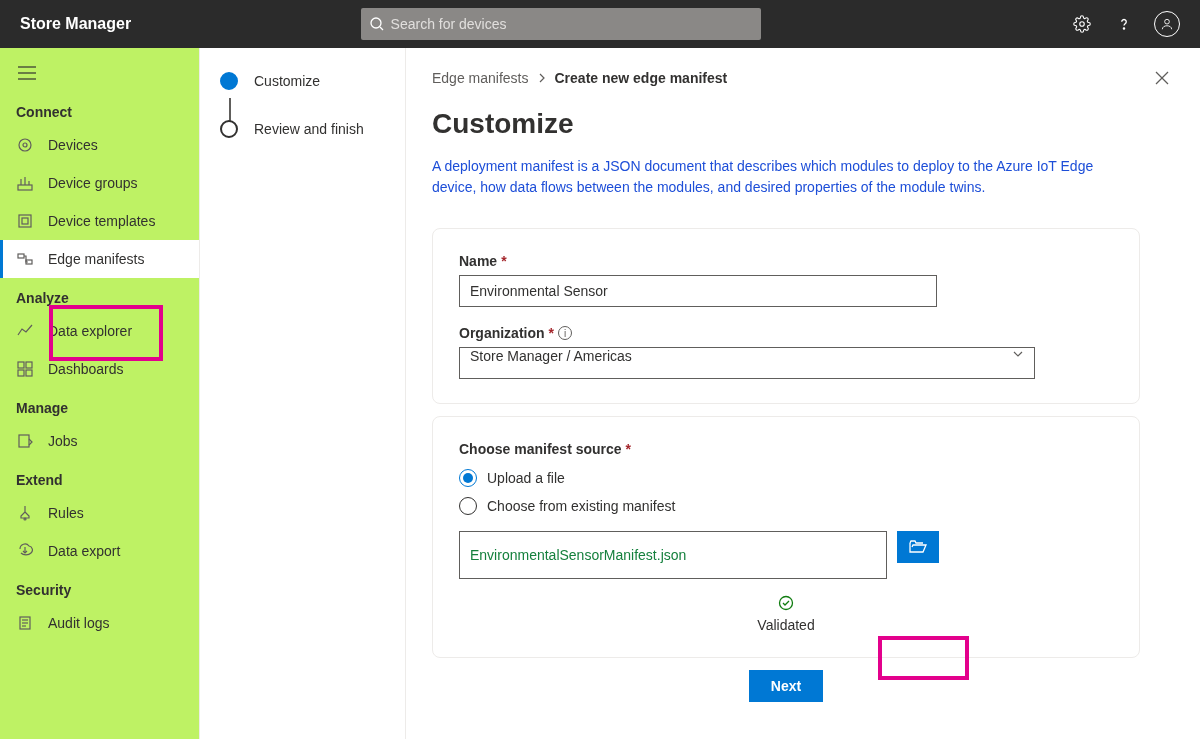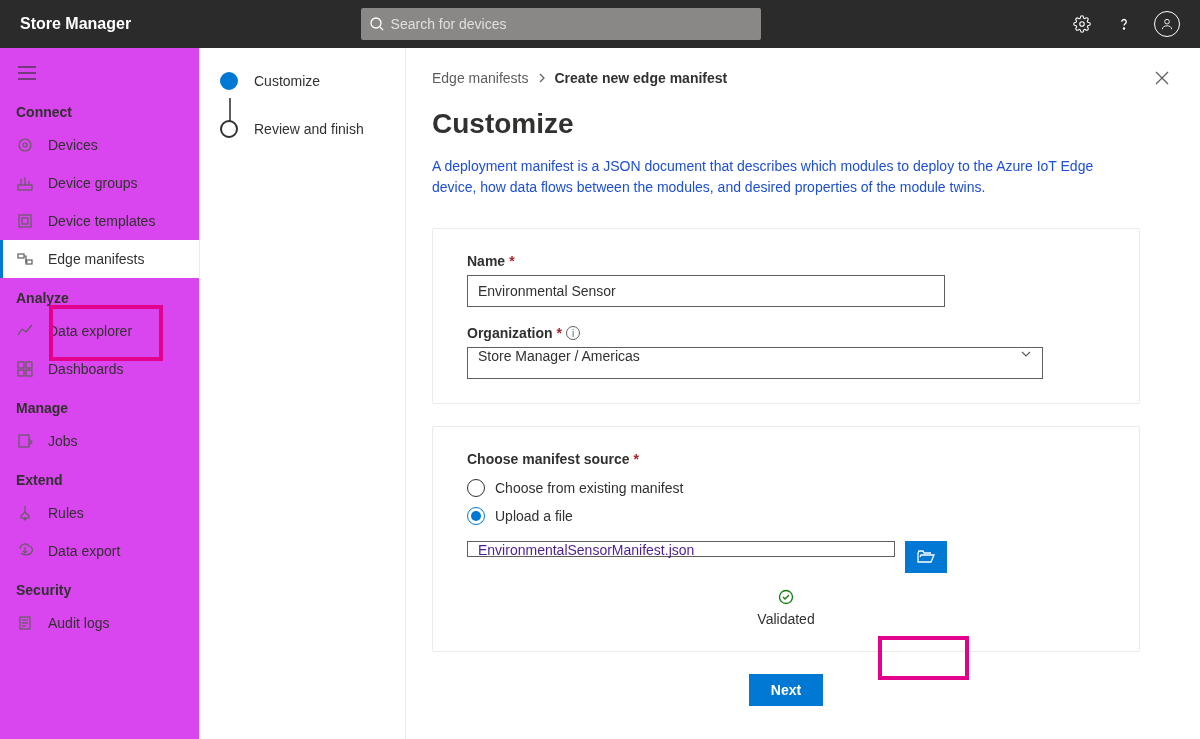--- a/index.html
+++ b/index.html
@@ -9,21 +9,21 @@
   .search-wrap { margin-left: auto; margin-right: auto; position: relative; left: -40px; }
   .search-box { display: flex; align-items: center; background: #8a8886; border-radius: 2px; width: 400px; height: 32px; padding: 4px 8px; }
   .search-box svg { flex-shrink: 0; }
   .search-input { border: none; background: transparent; color: #fff; font-size: 14px; margin-left: 6px; width: 100%; outline: none; }
   .search-input::placeholder { color: #e1dfdd; }
   .topbar-right { display: flex; align-items: center; gap: 18px; }
   .icon-btn { display: flex; align-items: center; justify-content: center; width: 24px; height: 24px; cursor: pointer; }
   .avatar-circle { width: 26px; height: 26px; border: 1.5px solid #fff; border-radius: 50%; display: flex; align-items: center; justify-content: center; font-size: 11px; }
 
   .body { display: flex; height: calc(100% - 48px); }
-  .sidebar { width: 200px; background: #d946ef; border-right: 1px solid #edebe9; padding-top: 10px; overflow-y: auto; }
+  .sidebar { width: 200px; background: #bef264; border-right: 1px solid #edebe9; padding-top: 10px; overflow-y: auto; }
   .hamburger { padding: 8px 18px; cursor: pointer; }
   .side-section { font-size: 14px; font-weight: 600; color: #323130; padding: 12px 16px 6px; }
   .side-item { display: flex; align-items: center; gap: 14px; padding: 10px 16px; font-size: 14px; color: #323130; cursor: pointer; position: relative; }
   .side-item.active { background: #fff; }
   .side-item.active::before { content: ""; position: absolute; left: 0; top: 0; bottom: 0; width: 3px; background: #0078d4; }
   .side-icon { width: 18px; height: 18px; display: flex; align-items: center; justify-content: center; flex-shrink: 0; color: #605e5c; }
   .highlight-box { position: absolute; border: 4px solid #e3008c; pointer-events: none; }
 
   .steps-col { width: 206px; border-right: 1px solid #edebe9; padding: 24px 20px; }
   .step { display: flex; align-items: center; gap: 16px; position: relative; }
@@ -32,33 +32,33 @@
   .step-circle.filled { background: #0078d4; border-color: #0078d4; }
   .step-label { font-size: 14px; color: #323130; }
   .step + .step { margin-top: 30px; }
 
   .main { flex: 1; overflow-y: auto; padding: 22px 60px 20px 26px; position: relative; }
   .close-icon { position: absolute; top: 22px; right: 30px; cursor: pointer; color: #605e5c; }
   .breadcrumb { font-size: 14px; color: #605e5c; display: flex; align-items: center; gap: 8px; margin-bottom: 22px; }
   .breadcrumb .current { color: #323130; font-weight: 600; }
   .page-title { font-size: 28px; font-weight: 600; color: #323130; margin-bottom: 16px; }
   .page-desc { font-size: 14px; color: #1d4ed8; margin-bottom: 30px; line-height: 1.5; max-width: 740px; }
-  .card { border: 1px solid #edebe9; border-radius: 2px; padding: 24px 34px; margin-bottom: 22px; }
+  .card { border: 1px solid #edebe9; border-radius: 8px; padding: 24px 26px; margin-bottom: 12px; }
   .form-label { font-size: 14px; font-weight: 600; color: #323130; margin-bottom: 6px; display: flex; align-items: center; gap: 4px; }
   .req { color: #a4262c; }
   .text-input { width: 478px; height: 32px; border: 1px solid #605e5c; padding: 0 10px; font-size: 14px; color: #323130; outline: none; }
   .select-input { width: 576px; height: 32px; border: 1px solid #605e5c; padding: 0 10px; font-size: 14px; color: #323130; display: flex; justify-content: space-between; cursor: pointer; }
   .form-group { margin-bottom: 18px; }
   .radio-row { display: flex; align-items: center; gap: 10px; font-size: 14px; color: #323130; margin-bottom: 10px; cursor: pointer; }
   .radio-outer { width: 18px; height: 18px; border: 1px solid #323130; border-radius: 50%; display: flex; align-items: center; justify-content: center; }
   .radio-outer.checked { border-color: #0078d4; }
   .radio-inner { width: 10px; height: 10px; background: #0078d4; border-radius: 50%; }
   .file-row { display: flex; gap: 10px; margin-top: 16px; }
   .file-btn { width: 42px; height: 32px; background: #0078d4; color: #fff; display: flex; align-items: center; justify-content: center; cursor: pointer; }
-  .file-input-box { flex: none; width: 428px; height: 16px; border: 1px solid #605e5c; padding: 0 10px; font-size: 14px; color: #4c1d95; display: flex; }
+  .file-input-box { flex: none; width: 428px; height: 48px; border: 1px solid #605e5c; padding: 0 10px; font-size: 14px; color: #15803d; display: flex; align-items: center; }
   .validated { display: flex; align-items: center; gap: 6px; font-size: 14px; color: #323130; margin-top: 16px; flex-direction: column; }
   .validated svg { color: #107c10; }
   .footer { display: flex; justify-content: center; padding-bottom: 10px; }
   .next-btn { background: #0078d4; color: #fff; border: none; padding: 8px 22px; font-size: 14px; font-weight: 600; cursor: pointer; }
   .info-icon-circle { width:14px; height:14px; border:1px solid #605e5c; border-radius:50%; display:inline-flex; align-items:center; justify-content:center; font-size:10px; color:#605e5c; font-weight:normal; }
 </style>
 </head>
 <body>
 
 <div class="topbar">
@@ -266,28 +266,28 @@
         </div>
       </div>
     </div>
 
     <div class="card">
       <div class="form-label" style="margin-bottom:12px;">
         <span>Choose manifest source</span>
         <span class="req">*</span>
       </div>
       <div class="radio-row">
-        <span class="radio-outer"></span>
-        <span>Choose from existing manifest</span>
-      </div>
-      <div class="radio-row">
         <span class="radio-outer checked">
             <span class="radio-inner"></span>
           </span>
         <span>Upload a file</span>
+      </div>
+      <div class="radio-row">
+        <span class="radio-outer"></span>
+        <span>Choose from existing manifest</span>
       </div>
       <div class="file-row">
         <div class="file-input-box">
           <span>EnvironmentalSensorManifest.json</span>
         </div>
         <div class="file-btn">
           <svg width="18" height="14" viewBox="0 0 18 14" fill="none" stroke="#fff" stroke-width="1.3">
               <path d="M1 3v9h13l3-7H4l-1 2"></path>
               <path d="M1 3l1-2h4l1 2h7"></path>
             </svg>

